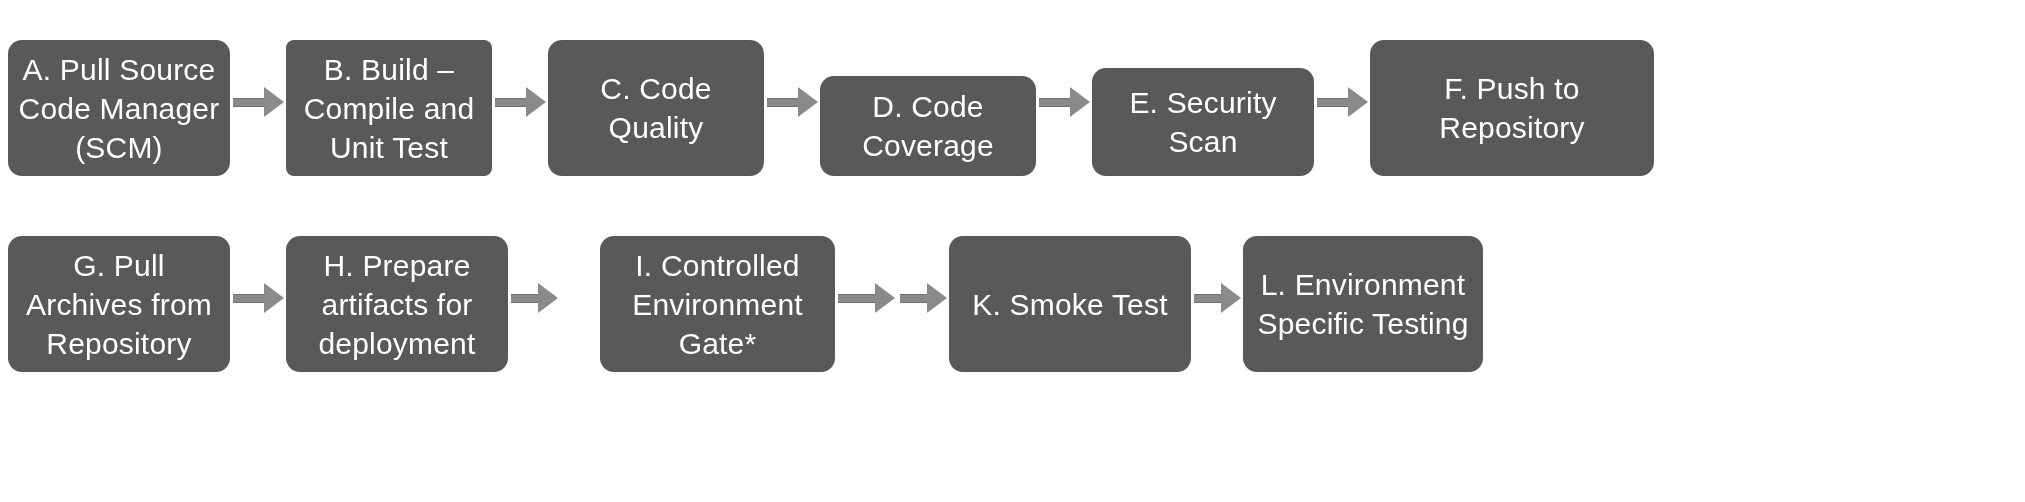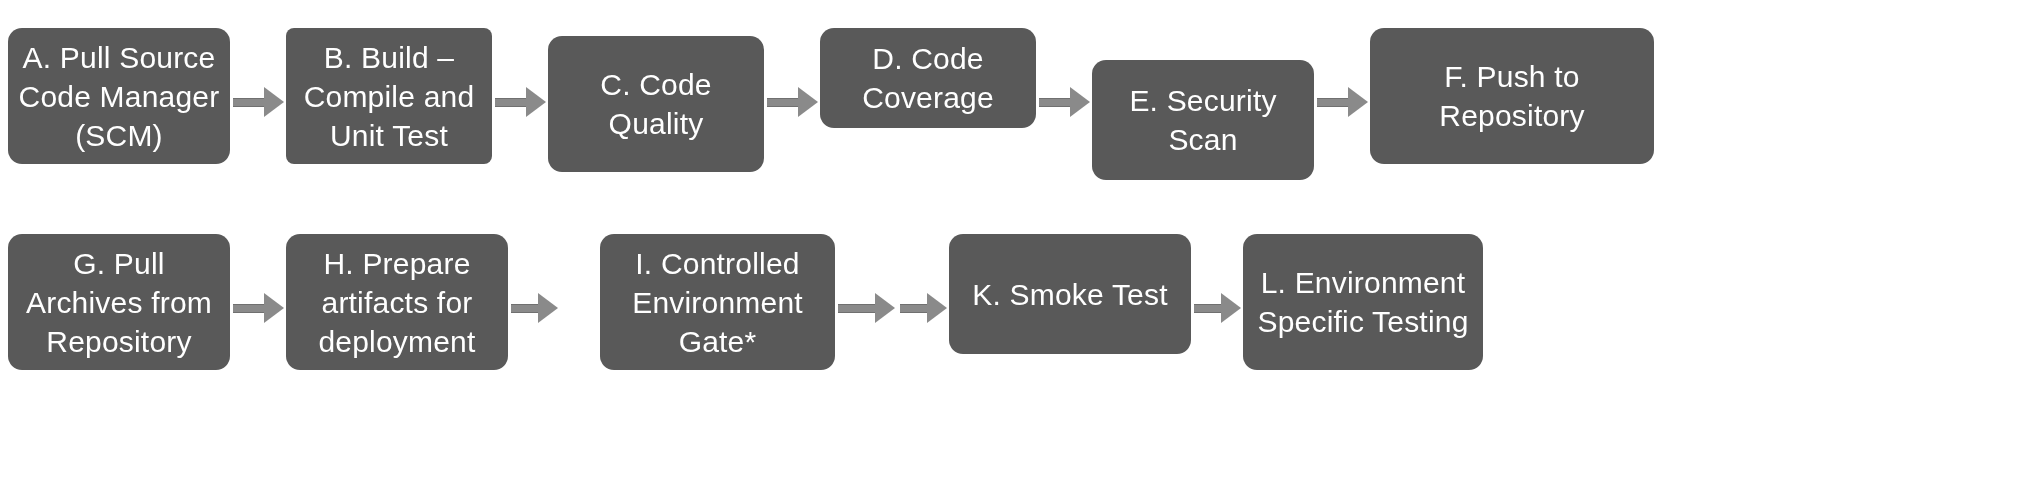--- a/index.html
+++ b/index.html
@@ -20,26 +20,26 @@
     height: 502px;
     background: #ffffff;
   }
 
   .row {
     position: absolute;
     left: 0;
     width: 2025px;
     display: flex;
     flex-direction: row;
-    align-items: flex-start;
+    align-items: flex-end;
     justify-content: flex-start;
   }
 
   #row-top    { top: 28px;  height: 148px; }
-  #row-bottom { top: 234px; height: 148px; }
+  #row-bottom { top: 224px; height: 148px; }
 
   .node {
     background: #595959;
     color: #ffffff;
     border-radius: 14px;
     display: flex;
     align-items: center;
     justify-content: center;
     text-align: center;
     box-sizing: border-box;
@@ -135,21 +135,21 @@
 Coverage</span>
     </div>
 
     <div class="arrow" style="width:56px;">
       <div class="arrow-inner">
         <div class="arrow-shaft" style="width:32px;"></div>
         <div class="arrow-head"></div>
       </div>
     </div>
 
-    <div class="node" style="width:222px; height:120px;margin-top:32px;">
+    <div class="node" style="width:222px; height:108px;margin-top:32px;">
       <span class="node-label">E. Security
 Scan</span>
     </div>
 
     <div class="arrow" style="width:56px;">
       <div class="arrow-inner">
         <div class="arrow-shaft" style="width:32px;"></div>
         <div class="arrow-head"></div>
       </div>
     </div>
@@ -203,21 +203,21 @@
     </div>
 
 
     <div class="arrow" style="width:52px;">
       <div class="arrow-inner">
         <div class="arrow-shaft" style="width:28px;"></div>
         <div class="arrow-head"></div>
       </div>
     </div>
 
-    <div class="node" style="width:242px; height:120px;">
+    <div class="node" style="width:242px; height:136px;">
       <span class="node-label">K. Smoke Test</span>
     </div>
 
     <div class="arrow" style="width:52px;">
       <div class="arrow-inner">
         <div class="arrow-shaft" style="width:28px;"></div>
         <div class="arrow-head"></div>
       </div>
     </div>
 

